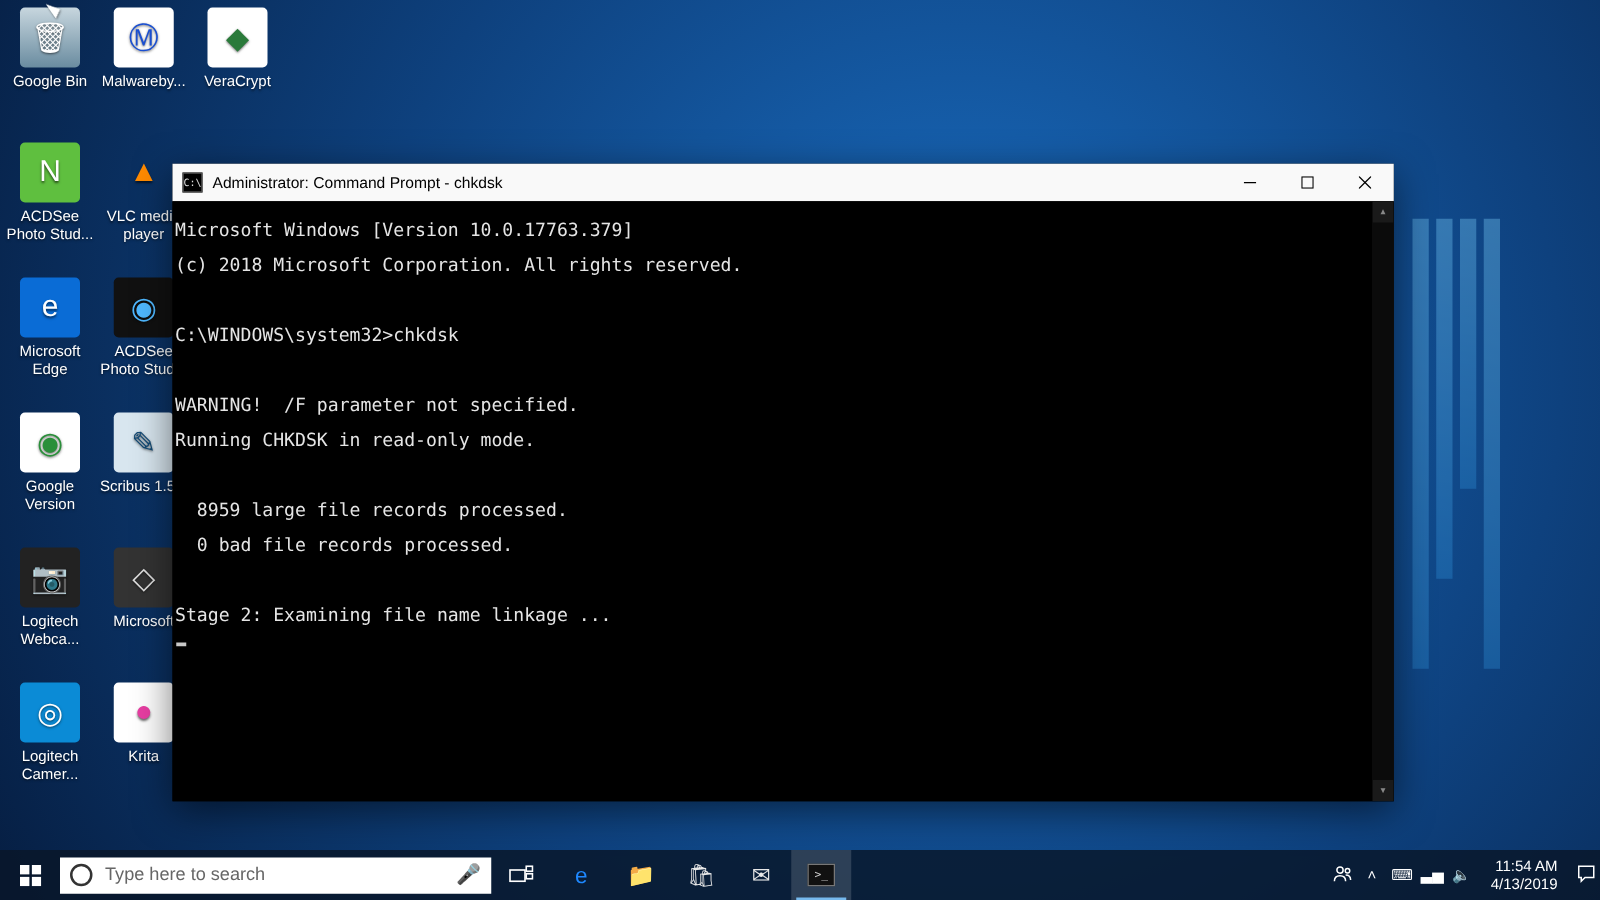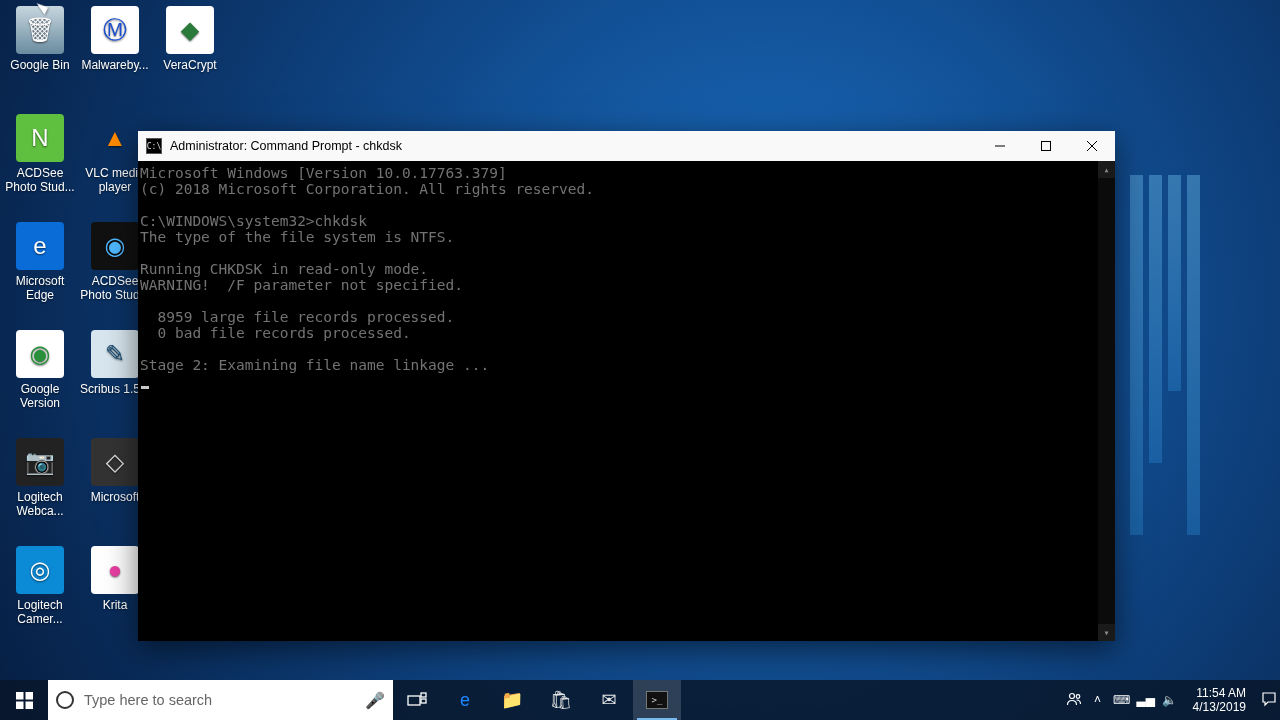--- a/index.html
+++ b/index.html
@@ -43,41 +43,41 @@
     font-family: monospace;
   }
   .titlebar .title { flex: 1; }
   .winbtn { width: 46px; height: 30px; display:flex; align-items:center; justify-content:center; }
   .winbtn svg { width:10px; height:10px; stroke:#000; stroke-width:1; fill:none; }
   .term {
     flex:1; position:relative; background:#000; overflow:hidden;
     font-family: Consolas, monospace; font-size: 14.5px; line-height:16px;
     padding: 4px 0 0 2px;
   }
-  .term .row { white-space: pre; color:#737373; }
+  .term .row { white-space: pre; color:#e5e5e5;margin-top:12px; }
   .cursor {
     display:inline-block; width:8px; height:3px; background:#c8c8c8;
     vertical-align:bottom; margin-left:1px;
   }
   .vscroll {
     position:absolute; right:0; top:0; bottom:0; width:17px; background:#1a1a1a;
     display:flex; flex-direction:column;
   }
   .vscroll .arrow {
     height:17px; display:flex;align-items:center;justify-content:center;color:#888;font-size:10px;
   }
   .vscroll .track { flex:1; background:#0b0b0b; }
   
   .taskbar {
     position:absolute; left:0; right:0; bottom:0; height:40px;
     background: rgba(8,22,40,.82); display:flex; align-items:center; color:#fff;
   }
   .start { width:48px;height:40px;display:flex;align-items:center;justify-content:center; }
   .search {
-    display:flex; align-items:center; height:40px; background:#fff; color:#777;
+    display:flex; align-items:center; height:29px; background:#fff; color:#777;
     width:345px; padding:0 8px; gap:10px;
   }
   .search .circle { width:18px;height:18px;border:2px solid #333;border-radius:50%; }
   .search .txt { flex:1; font-size:14.5px; color:#666; }
   .search .mic { color:#333; }
   .tbtn { width:48px;height:40px;display:flex;align-items:center;justify-content:center; position:relative;}
   .tbtn.active { background:rgba(255,255,255,.15); }
   .tbtn.active::after{ content:""; position:absolute; bottom:0; left:4px; right:4px; height:2px; background:#76b9ed;}
   .tray {
     margin-left:auto; display:flex; align-items:center; height:40px; gap:6px; padding-right:2px;
@@ -179,24 +179,23 @@
           <line x1="10" y1="0" x2="0" y2="10"></line>
         </svg>
     </div>
   </div>
   <div class="term">
     <div id="termlines">
         <div class="row">Microsoft Windows [Version 10.0.17763.379]</div>
         <div class="row">(c) 2018 Microsoft Corporation. All rights reserved.</div>
         <div class="row">&nbsp;</div>
         <div class="row">C:\WINDOWS\system32&gt;chkdsk</div>
-        <div class="row">The type of the file system is NTFS.</div>
-        <div class="row">&nbsp;</div>
+        <div class="row">&nbsp;</div>
+        <div class="row">WARNING!  /F parameter not specified.</div>
         <div class="row">Running CHKDSK in read-only mode.</div>
-        <div class="row">WARNING!  /F parameter not specified.</div>
         <div class="row">&nbsp;</div>
         <div class="row">  8959 large file records processed.</div>
         <div class="row">  0 bad file records processed.</div>
         <div class="row">&nbsp;</div>
         <div class="row">Stage 2: Examining file name linkage ...</div>
       </div>
     <span class="cursor"></span>
     <div class="vscroll">
       <div class="arrow">▴</div>
       <div class="track"></div>

